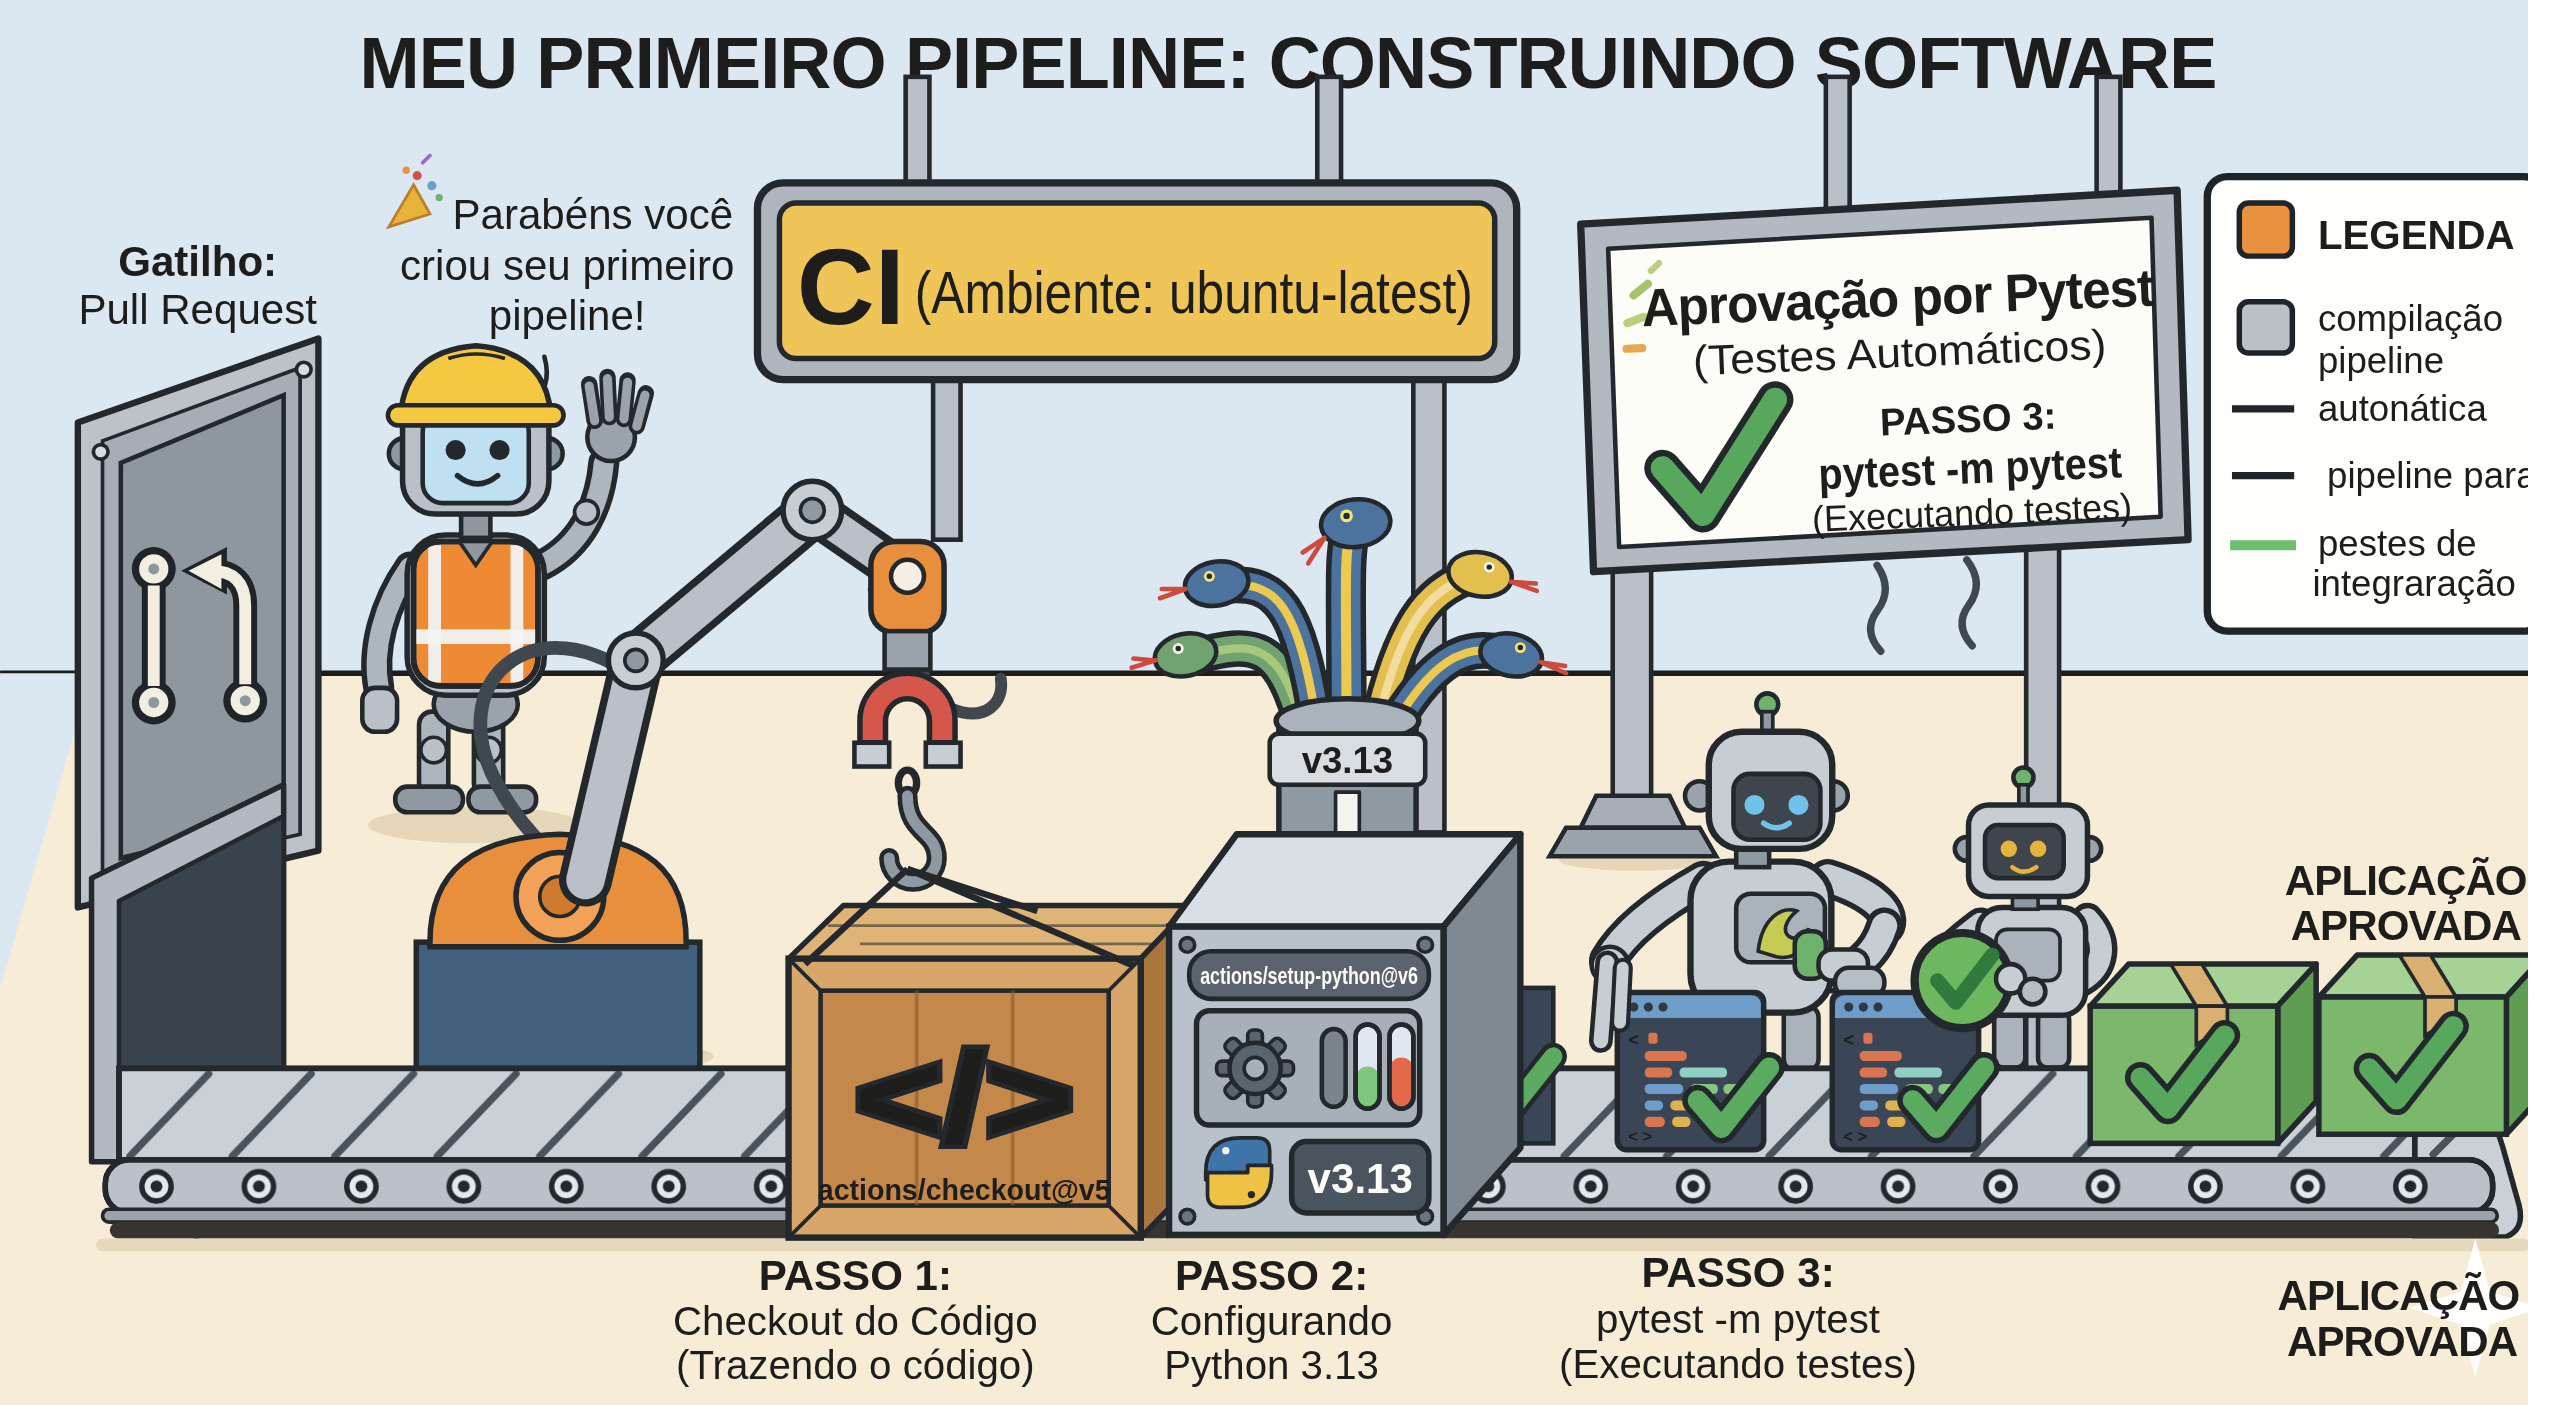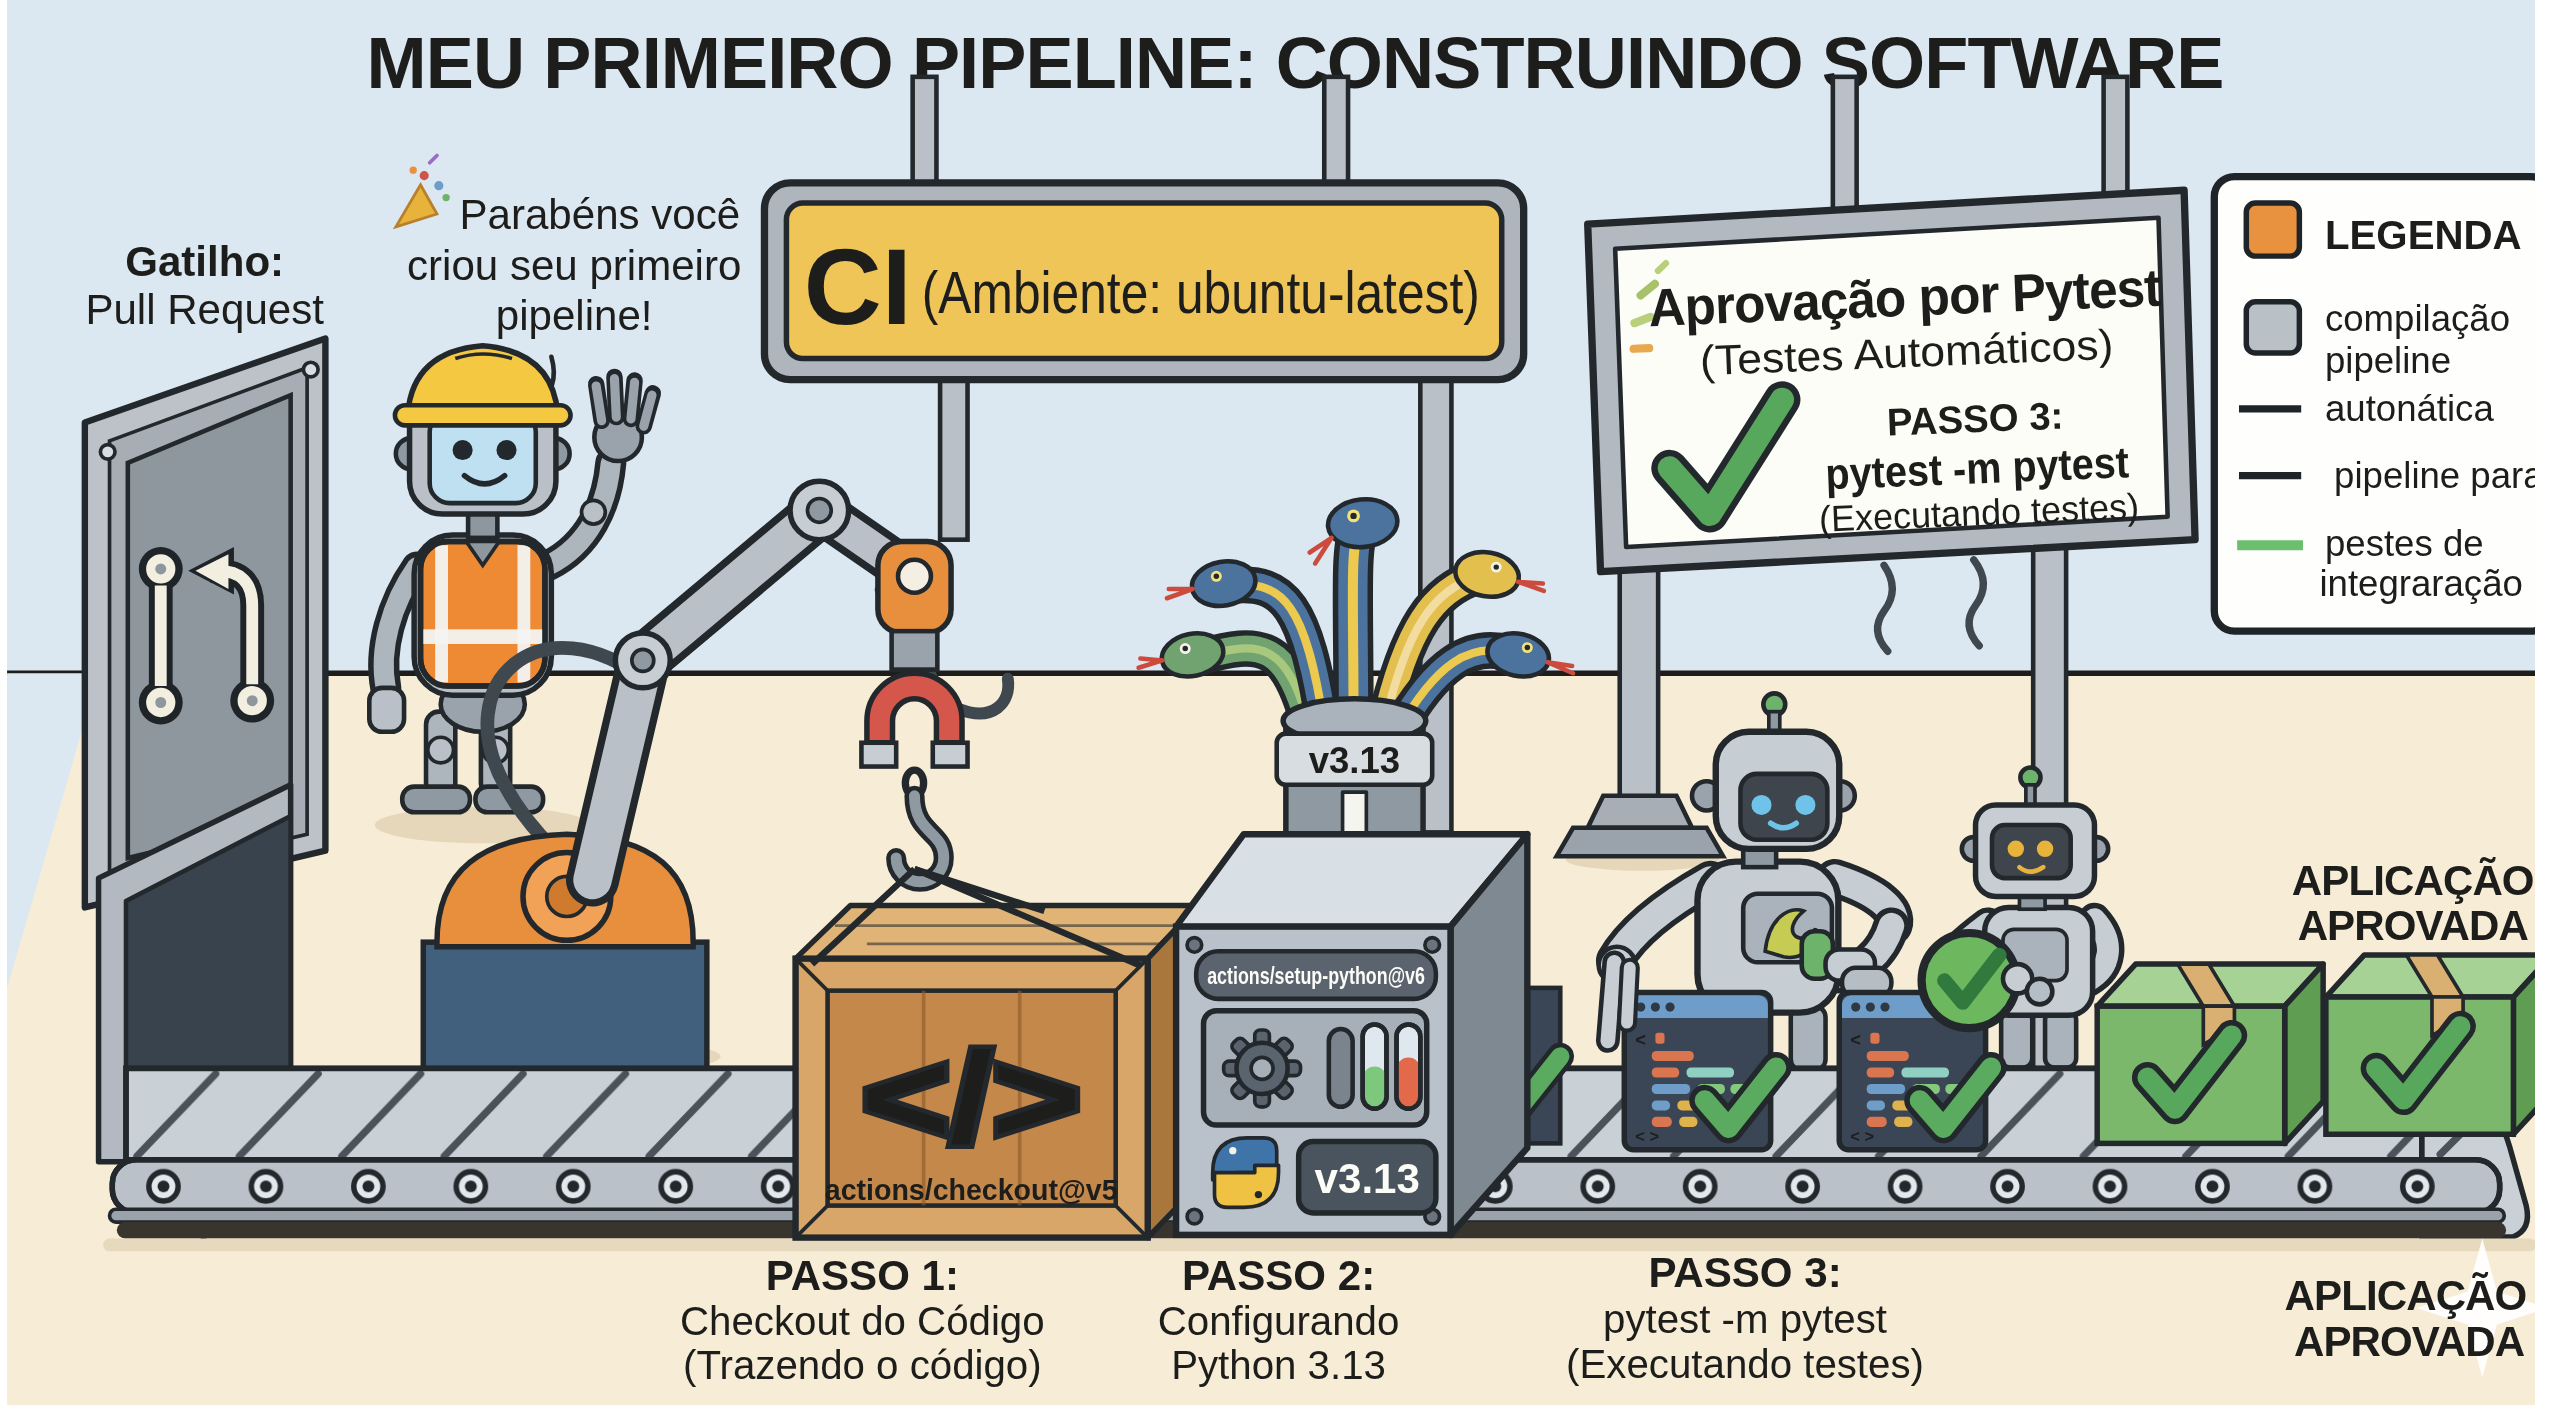--- a/index.html
+++ b/index.html
@@ -1,16 +1,16 @@
 <!DOCTYPE html>
 <html style="font-size:14.6px"><head>
 <meta charset="utf-8">
 <style>
   html,body{margin:0;padding:0;background:#ffffff;}
-  .stage{width:2528px;height:1405px;position:relative;overflow:hidden;padding-left:7px;}
+  .stage{width:2528px;height:1405px;position:relative;overflow:hidden;}
   svg{display:block;}
   .t{font-family:"Liberation Sans",sans-serif;fill:#1d1d1b;}
   .b{font-weight:bold;}
   .w{fill:#fdfdf8;}
   .cond{letter-spacing:-1px;}
 </style>
 </head>
 <body>
 
 <div class="stage">

